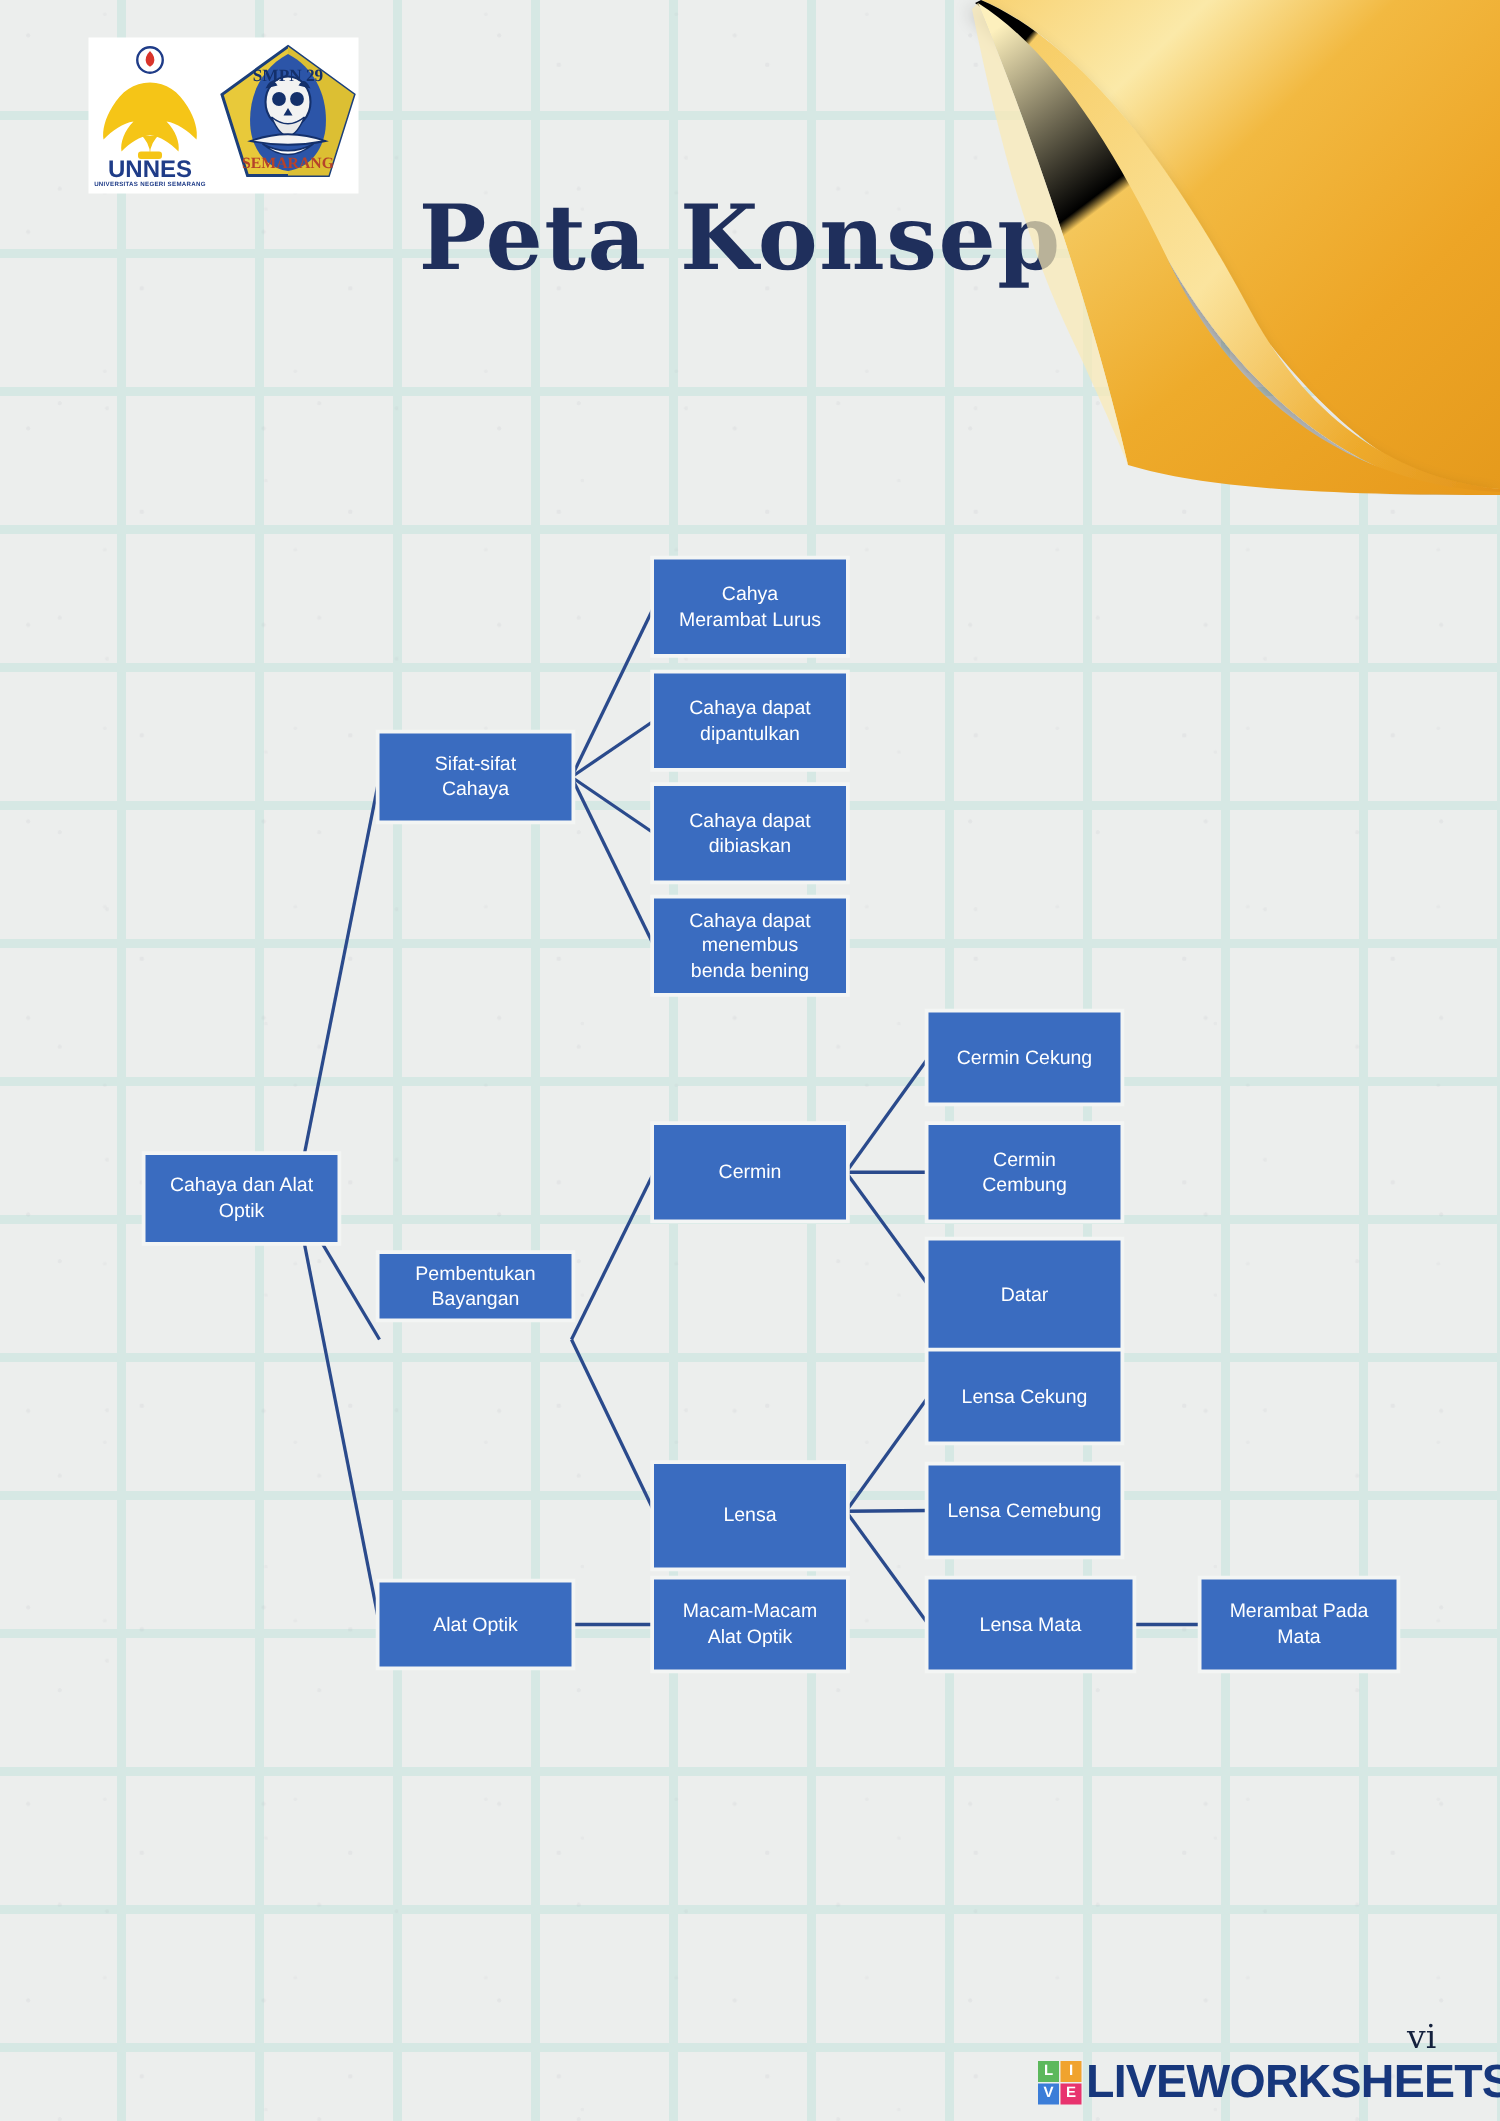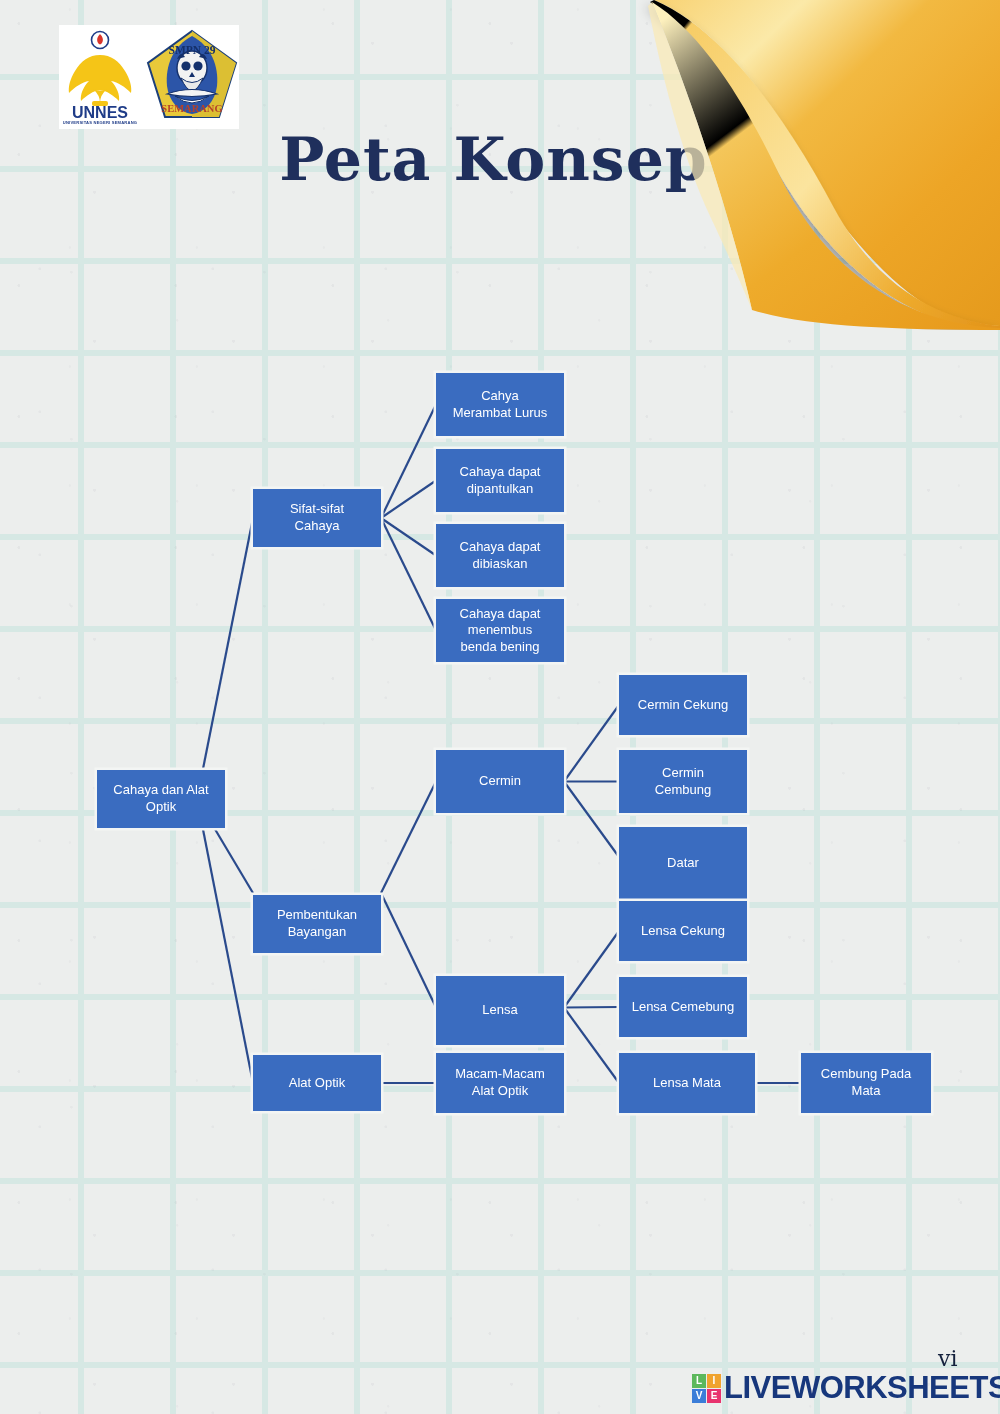--- a/index.html
+++ b/index.html
@@ -232,21 +232,21 @@
         <line x1="564" y1="1007.5" x2="619" y2="931" stroke="#2a4a8c" stroke-width="2.2"></line>
         <line x1="564" y1="1007.5" x2="619" y2="1007" stroke="#2a4a8c" stroke-width="2.2"></line>
         <line x1="564" y1="1007.5" x2="619" y2="1083" stroke="#2a4a8c" stroke-width="2.2"></line>
         <line x1="381" y1="1083" x2="436" y2="1083" stroke="#2a4a8c" stroke-width="2.2"></line>
         <line x1="747" y1="1083" x2="801" y2="1083" stroke="#2a4a8c" stroke-width="2.2"></line>
       </svg>
   <div class="node" style="left: 69px; top: 770px; width: 128px; height: 58px; background: rgb(58, 108, 192); color: rgb(255, 255, 255); margin-left: 28px;">Cahaya dan Alat
 Optik</div>
       <div class="node" style="left: 253px; top: 489px; width: 128px; height: 58px; background: rgb(58, 108, 192); color: rgb(255, 255, 255);">Sifat-sifat
 Cahaya</div>
-      <div class="node" style="left: 253px; top: 895px; width: 128px; height: 58px; background: rgb(58, 108, 192); color: rgb(255, 255, 255);">Pembentukan
+      <div class="node" style="left: 253px; top: 836px; width: 128px; height: 43px; background: rgb(58, 108, 192); color: rgb(255, 255, 255);">Pembentukan
 Bayangan</div>
       <div class="node" style="left: 253px; top: 1055px; width: 128px; height: 56px; background: rgb(58, 108, 192); color: rgb(255, 255, 255);">Alat Optik</div>
       <div class="node" style="left: 436px; top: 373px; width: 128px; height: 63px; background: rgb(58, 108, 192); color: rgb(255, 255, 255);">Cahya
 Merambat Lurus</div>
       <div class="node" style="left: 436px; top: 449px; width: 128px; height: 63px; background: rgb(58, 108, 192); color: rgb(255, 255, 255);">Cahaya dapat
 dipantulkan</div>
       <div class="node" style="left: 436px; top: 524px; width: 128px; height: 63px; background: rgb(58, 108, 192); color: rgb(255, 255, 255);">Cahaya dapat
 dibiaskan</div>
       <div class="node" style="left: 436px; top: 599px; width: 128px; height: 63px; background: rgb(58, 108, 192); color: rgb(255, 255, 255);">Cahaya dapat
 menembus
@@ -255,21 +255,21 @@
       <div class="node" style="left: 436px; top: 976px; width: 128px; height: 69px; background: rgb(58, 108, 192); color: rgb(255, 255, 255);">Lensa</div>
       <div class="node" style="left: 436px; top: 1053px; width: 128px; height: 60px; background: rgb(58, 108, 192); color: rgb(255, 255, 255);">Macam-Macam
 Alat Optik</div>
       <div class="node" style="left: 619px; top: 675px; width: 128px; height: 60px; background: rgb(58, 108, 192); color: rgb(255, 255, 255);">Cermin Cekung</div>
       <div class="node" style="left: 619px; top: 750px; width: 128px; height: 63px; background: rgb(58, 108, 192); color: rgb(255, 255, 255);">Cermin
 Cembung</div>
       <div class="node" style="left: 619px; top: 827px; width: 128px; height: 72px; background: rgb(58, 108, 192); color: rgb(255, 255, 255);">Datar</div>
       <div class="node" style="left: 619px; top: 901px; width: 128px; height: 60px; background: rgb(58, 108, 192); color: rgb(255, 255, 255);">Lensa Cekung</div>
       <div class="node" style="left: 619px; top: 977px; width: 128px; height: 60px; background: rgb(58, 108, 192); color: rgb(255, 255, 255);">Lensa Cemebung</div>
       <div class="node" style="left: 619px; top: 1053px; width: 136px; height: 60px; background: rgb(58, 108, 192); color: rgb(255, 255, 255);">Lensa Mata</div>
-      <div class="node" style="left: 801px; top: 1053px; width: 130px; height: 60px; background: rgb(58, 108, 192); color: rgb(255, 255, 255);">Cembung Pada
+      <div class="node" style="left: 801px; top: 1053px; width: 130px; height: 60px; background: rgb(58, 108, 192); color: rgb(255, 255, 255);">Merambat Pada
 Mata</div>
     </div>
 
   <div id="footer-brand">
     <div id="lw-mark">
         <span class="lw-cell" style="background: rgb(92, 184, 92);">L</span>
         <span class="lw-cell" style="background: rgb(240, 163, 46);">I</span>
         <span class="lw-cell" style="background: rgb(59, 125, 216);">V</span>
         <span class="lw-cell" style="background: rgb(232, 51, 110);">E</span>
       </div>

